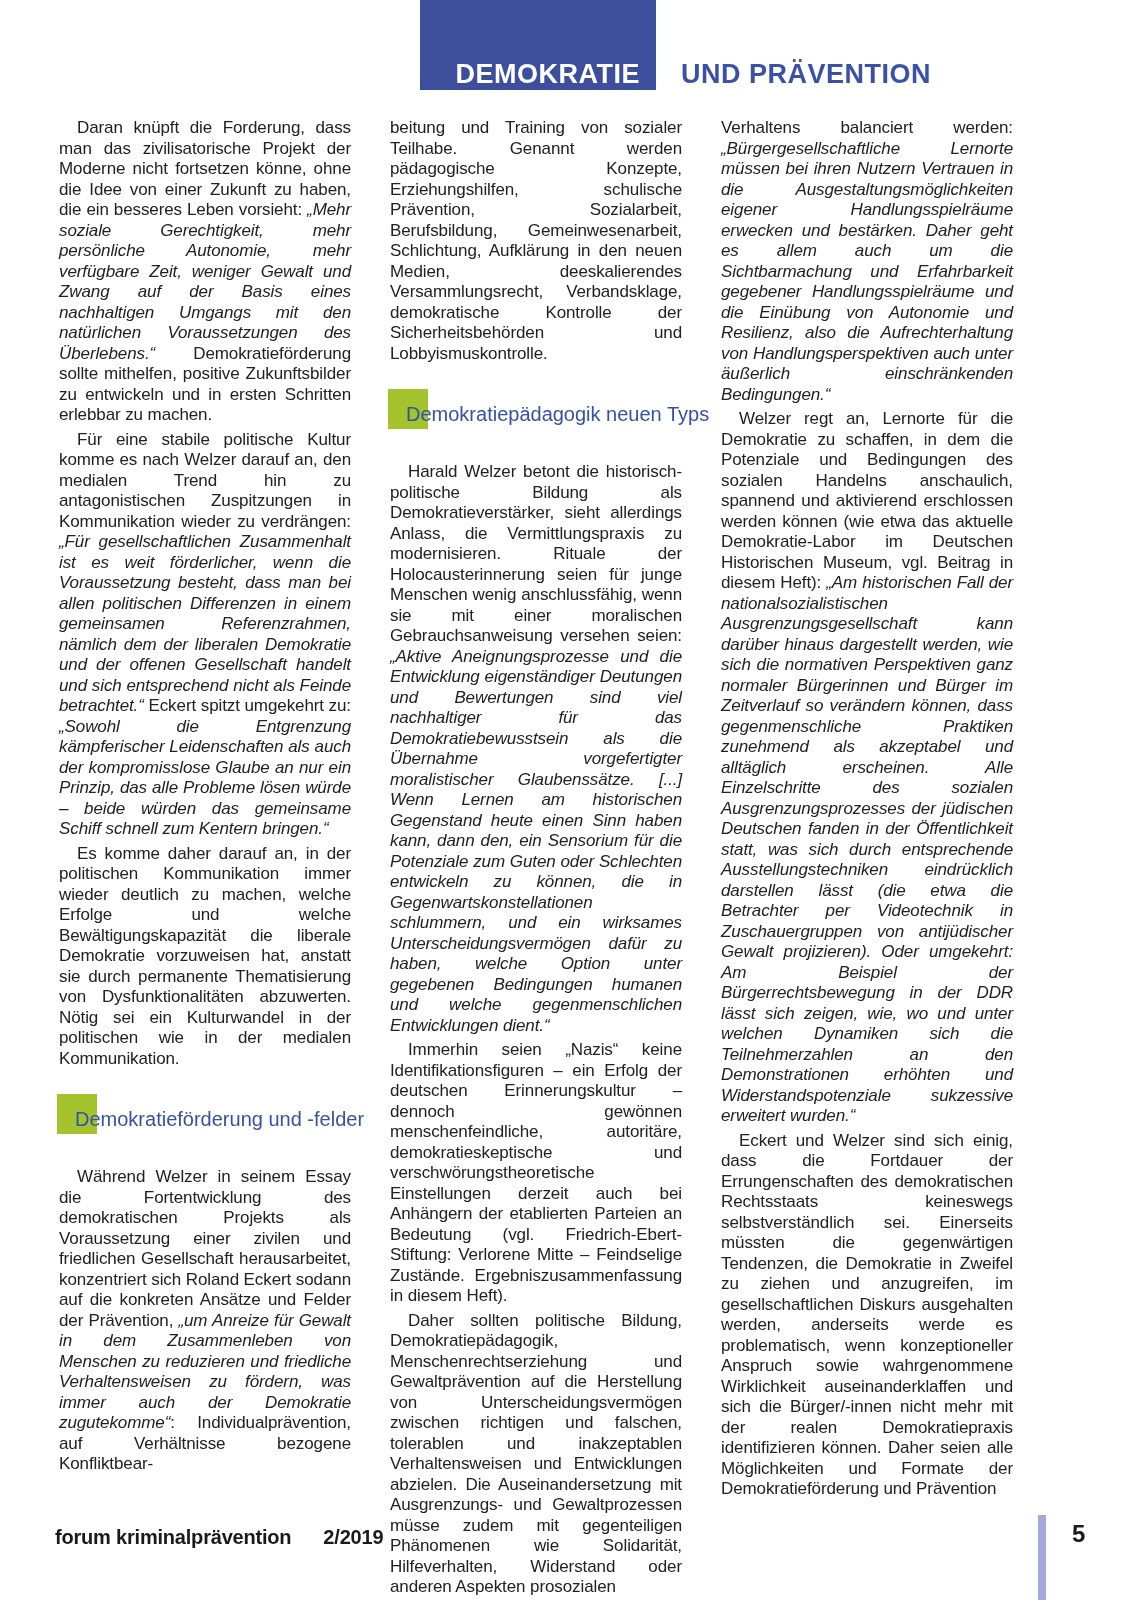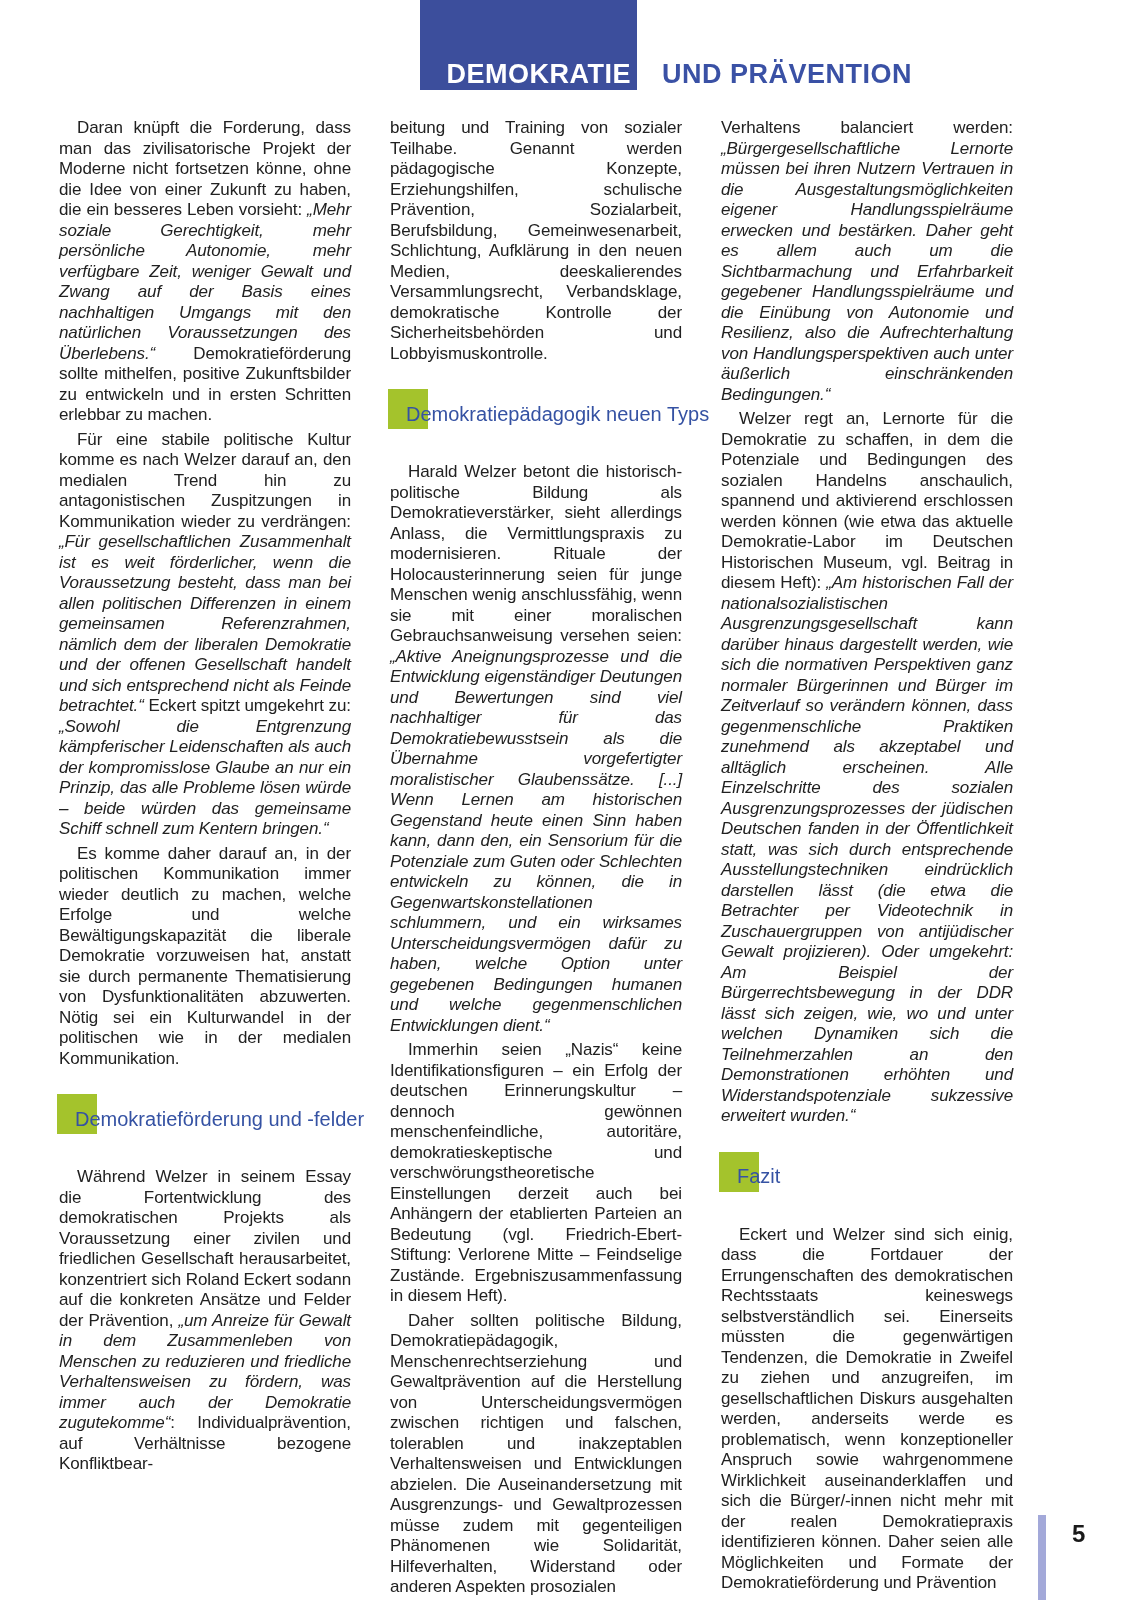--- a/index.html
+++ b/index.html
@@ -9,24 +9,24 @@
     height: 1600px;
     background: #ffffff;
     overflow: hidden;
     font-family: "Liberation Sans", sans-serif;
     color: var(--body-text, #212121);
   }
 
   
   .header { position: absolute; top: 0; left: 420px; display: flex; align-items: flex-end; }
   .header-box {
-    width: 217px; height: 90px;
+    width: 236px; height: 90px;
     background: var(--header-box-blue, #3c4e9c);
     display: flex; align-items: flex-end; justify-content: flex-end;
-    box-sizing: border-box; padding: 0 6px 2px 0;
+    box-sizing: border-box; padding: 0 16px 2px 0;
   }
   .title-hl {
     color: #ffffff; font-weight: bold; font-size: 27px; line-height: 1;
     letter-spacing: 0.5px; white-space: nowrap;
   }
   .title-rest {
     color: var(--title-blue, #3a51a5); font-weight: bold; font-size: 27px; line-height: 1;
     letter-spacing: 0.5px; margin-left: 25px; padding-bottom: 2px; white-space: nowrap;
   }
 
@@ -99,25 +99,24 @@
           <span class="heading-square"></span>
           <span class="heading-text">Demokratiepädagogik neuen Typs</span>
         </div>
         <p class="para indent"><span>Harald Welzer betont die historisch-politische Bildung als Demokratieverstärker, sieht allerdings Anlass, die Vermittlungspraxis zu modernisieren. Rituale der Holocausterinnerung seien für junge Menschen wenig anschlussfähig, wenn sie mit einer moralischen Gebrauchsanweisung versehen seien: </span><em>„Aktive Aneignungsprozesse und die Entwicklung eigenständiger Deutungen und Bewertungen sind viel nachhaltiger für das Demokratiebewusstsein als die Übernahme vorgefertigter moralistischer Glaubenssätze. [...] Wenn Lernen am historischen Gegenstand heute einen Sinn haben kann, dann den, ein Sensorium für die Potenziale zum Guten oder Schlechten entwickeln zu können, die in Gegenwartskonstellationen schlummern, und ein wirksames Unterscheidungsvermögen dafür zu haben, welche Option unter gegebenen Bedingungen humanen und welche gegenmenschlichen Entwicklungen dient.“</em></p>
         <p class="para indent"><span>Immerhin seien „Nazis“ keine Identifikationsfiguren – ein Erfolg der deutschen Erinnerungskultur – dennoch gewönnen menschenfeindliche, autoritäre, demokratieskeptische und verschwörungstheoretische Einstellungen derzeit auch bei Anhängern der etablierten Parteien an Bedeutung (vgl. Friedrich-Ebert-Stiftung: Verlorene Mitte – Feindselige Zustände. Ergebniszusammenfassung in diesem Heft).</span></p>
         <p class="para indent"><span>Daher sollten politische Bildung, Demokratiepädagogik, Menschenrechtserziehung und Gewaltprävention auf die Herstellung von Unterscheidungsvermögen zwischen richtigen und falschen, tolerablen und inakzeptablen Verhaltensweisen und Entwicklungen abzielen. Die Auseinandersetzung mit Ausgrenzungs- und Gewaltprozessen müsse zudem mit gegenteiligen Phänomenen wie Solidarität, Hilfeverhalten, Widerstand oder anderen Aspekten prosozialen</span></p>
       </div>
     <div class="column">
         <p class="para"><span>Verhaltens balanciert werden: </span><em>„Bürgergesellschaftliche Lernorte müssen bei ihren Nutzern Vertrauen in die Ausgestaltungsmöglichkeiten eigener Handlungsspielräume erwecken und bestärken. Daher geht es allem auch um die Sichtbarmachung und Erfahrbarkeit gegebener Handlungsspielräume und die Einübung von Autonomie und Resilienz, also die Aufrechterhaltung von Handlungsperspektiven auch unter äußerlich einschränkenden Bedingungen.“</em></p>
         <p class="para indent"><span>Welzer regt an, Lernorte für die Demokratie zu schaffen, in dem die Potenziale und Bedingungen des sozialen Handelns anschaulich, spannend und aktivierend erschlossen werden können (wie etwa das aktuelle Demokratie-Labor im Deutschen Historischen Museum, vgl. Beitrag in diesem Heft): </span><em>„Am historischen Fall der nationalsozialistischen Ausgrenzungsgesellschaft kann darüber hinaus dargestellt werden, wie sich die normativen Perspektiven ganz normaler Bürgerinnen und Bürger im Zeitverlauf so verändern können, dass gegenmenschliche Praktiken zunehmend als akzeptabel und alltäglich erscheinen. Alle Einzelschritte des sozialen Ausgrenzungsprozesses der jüdischen Deutschen fanden in der Öffentlichkeit statt, was sich durch entsprechende Ausstellungstechniken eindrücklich darstellen lässt (die etwa die Betrachter per Videotechnik in Zuschauergruppen von antijüdischer Gewalt projizieren). Oder umgekehrt: Am Beispiel der Bürgerrechtsbewegung in der DDR lässt sich zeigen, wie, wo und unter welchen Dynamiken sich die Teilnehmerzahlen an den Demonstrationen erhöhten und Widerstandspotenziale sukzessive erweitert wurden.“</em></p>
-        <div class="section-heading">
-          <span class="heading-square"></span>
-          <span class="heading-text">Fazit</span>
-        </div>
         <p class="para indent"><span>Eckert und Welzer sind sich einig, dass die Fortdauer der Errungenschaften des demokratischen Rechtsstaats keineswegs selbstverständlich sei. Einerseits müssten die gegenwärtigen Tendenzen, die Demokratie in Zweifel zu ziehen und anzugreifen, im gesellschaftlichen Diskurs ausgehalten werden, anderseits werde es problematisch, wenn konzeptioneller Anspruch sowie wahrgenommene Wirklichkeit auseinanderklaffen und sich die Bürger/-innen nicht mehr mit der realen Demokratiepraxis identifizieren können. Daher seien alle Möglichkeiten und Formate der Demokratieförderung und Prävention</span></p>
       </div>
   </main>
 
+  <footer class="footer">
+    <span class="journal">forum kriminalprävention</span><span class="issue">2/2019</span>
+  </footer>
 
   <div class="page-num-bar"></div>
   <span class="page-num">5</span>
 
 </div>
 
 </body></html>

